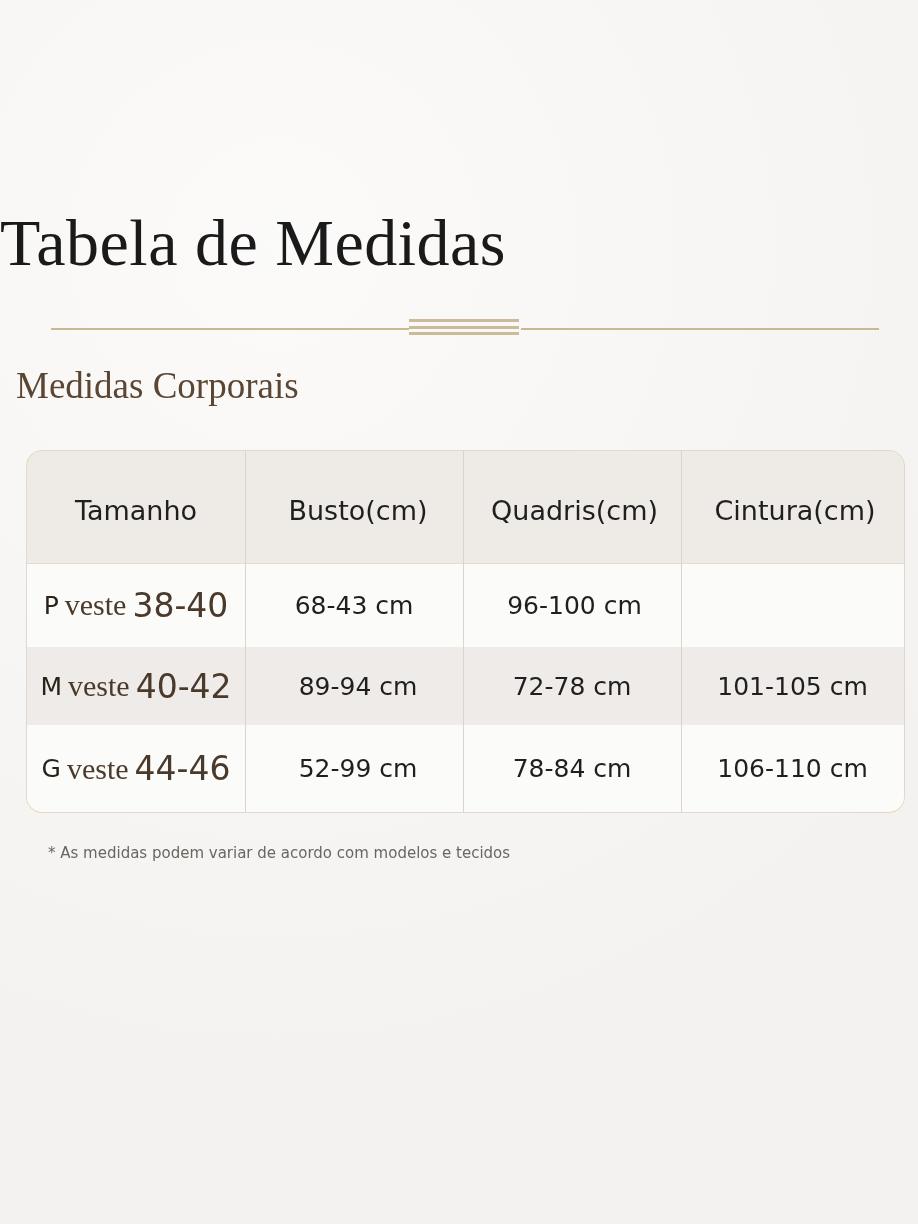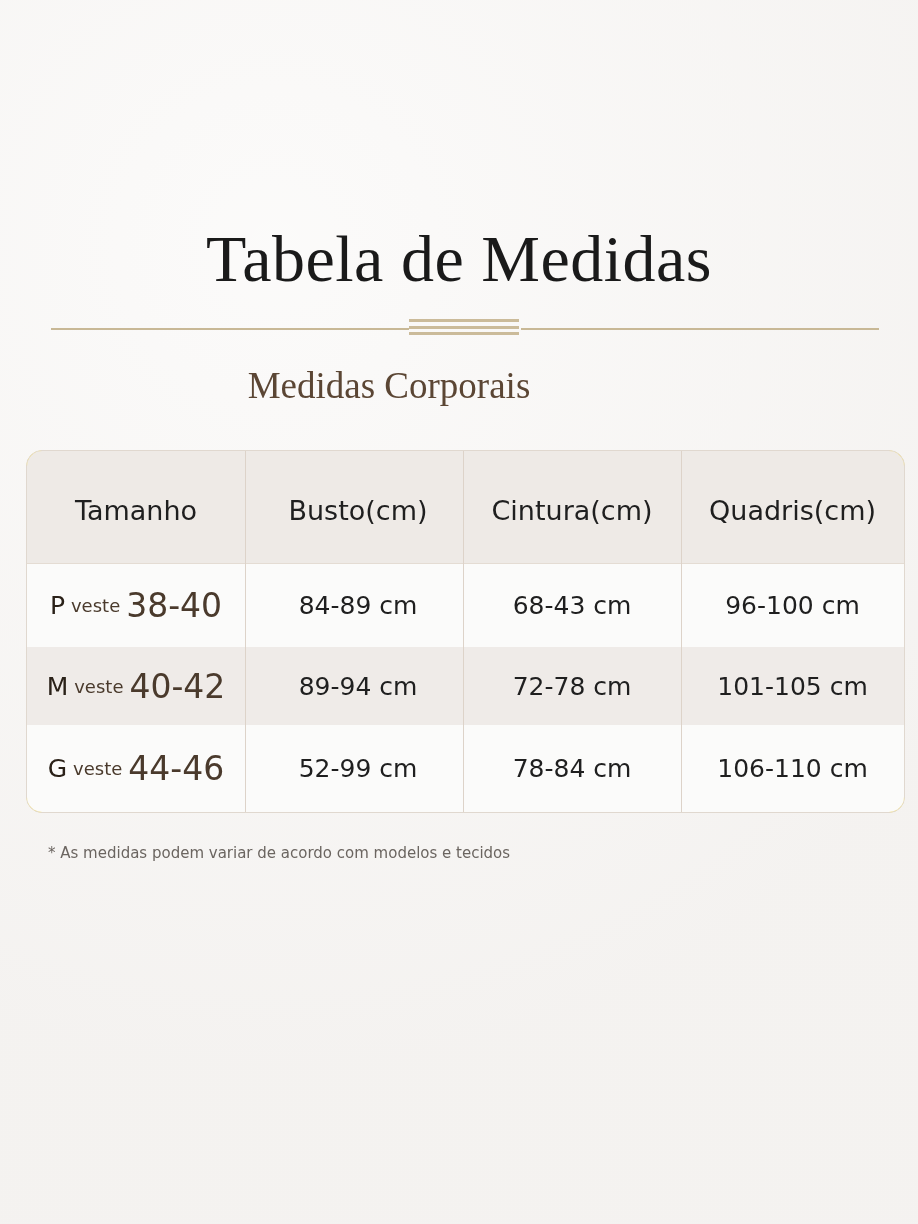--- a/index.html
+++ b/index.html
@@ -4,34 +4,34 @@
 <style>
   html, body { margin:0; padding:0; }
   body {
     width:918px; height:1224px; overflow:hidden;
     background:#f6f4f2;
     background-image: radial-gradient(circle at 30% 20%, rgba(255,255,255,0.6), rgba(240,238,236,0.3) 70%);
     position:relative;
     font-family:"Liberation Sans", sans-serif;
   }
   .title {
-    position:absolute; left:0; top:205px; width:918px; text-align:center;
+    position:absolute; left:0; top:205px; width:918px; text-align:left;
     font-family:"Liberation Serif", "DejaVu Serif", serif;
-    font-size:66px; color:#1a1a1a; letter-spacing:0.5px;margin-top:16px;
+    font-size:66px; color:#1a1a1a; letter-spacing:0.5px;
   }
   .divider { position:absolute; left:51px; top:318px; width:828px; height:20px; }
   .divider .line {
     position:absolute; top:10px; height:2px; background:#c8b896;
   }
   .divider .line.l { left:0; width:358px; }
   .divider .line.r { left:470px; width:358px; }
   .divider .bars { position:absolute; left:358px; top:1px; width:112px; height:18px; }
   .divider .bars div { position:absolute; left:0; width:110px; height:3px; background:#cbbb9a; }
   .subtitle {
-    position:absolute; left:8px; top:364px; width:762px; text-align:center;
+    position:absolute; left:16px; top:364px; width:762px; text-align:left;
     font-family:"Liberation Serif", "DejaVu Serif", serif;
     font-size:37px; color:#5b4634;
   }
   .table {
     position:absolute; left:26px; top:450px; width:877px; height:361px;
     border:1px solid #e0d8cf; border-radius:16px; overflow:hidden;
     background:#fde047;
   }
   .row { position:absolute; left:0; width:877px; display:flex; }
   .row.header { top:0; height:112px; background:#eeeae6; }
@@ -42,21 +42,21 @@
     display:flex; align-items:center; justify-content:center;
     font-family:"DejaVu Sans", sans-serif; color:#222;
     box-sizing:border-box; height:100%;
   }
   .c0 { width:218px; } .c1 { width:218px;padding-left:8px; } .c2 { width:218px; } .c3 { width:223px; }
   .header .cell { font-size:27px; color:#1f1f1f; padding-top:6px; }
   .data .cell { font-size:25px; color:#1f1f1f; }
   .vline { position:absolute; top:0; width:1px; height:361px; background:#ddd3c9; }
   .hline { position:absolute; left:0; width:877px; height:1px; background:#e4dcd3; }
   .size-letter { font-size:25px; color:#2a2118; margin-right:6px; }
-  .size-note { font-size:18px; color:#4a3a2c; }
+  .size-note { font-size:30px; color:#4a3a2c;font-family:Liberation Serif, serif; }
   .size-num { font-size:33px; color:#4a3a2c; margin-left:6px; }
   .footnote {
     position:absolute; left:48px; top:844px;
     font-family:"DejaVu Sans", sans-serif; font-size:15px; color:#6b6560;
   }
 </style>
 </head>
 <body>
 
 <div class="title">Tabela de Medidas</div>
@@ -70,31 +70,30 @@
   </div>
   <div class="line r"></div>
 </div>
 
 <div class="subtitle">Medidas Corporais</div>
 
 <div class="table">
   <div class="row header">
     <div class="cell c0">Tamanho</div>
     <div class="cell c1">Busto(cm)</div>
+    <div class="cell c3">Quadris(cm)</div>
     <div class="cell c2">Cintura(cm)</div>
-    <div class="cell c3">Quadris(cm)</div>
   </div>
 
   <div class="row r0 data">
     <div class="cell c0">
       <span class="size-letter">P</span>
       <span class="size-note">veste</span>
       <span class="size-num">38-40</span>
     </div>
-    <div class="cell c1">84-89 cm</div>
     <div class="cell c2">68-43 cm</div>
     <div class="cell c3">96-100 cm</div>
   </div>
 
   <div class="row r1 data">
     <div class="cell c0">
       <span class="size-letter">M</span>
       <span class="size-note">veste</span>
       <span class="size-num">40-42</span>
     </div>

